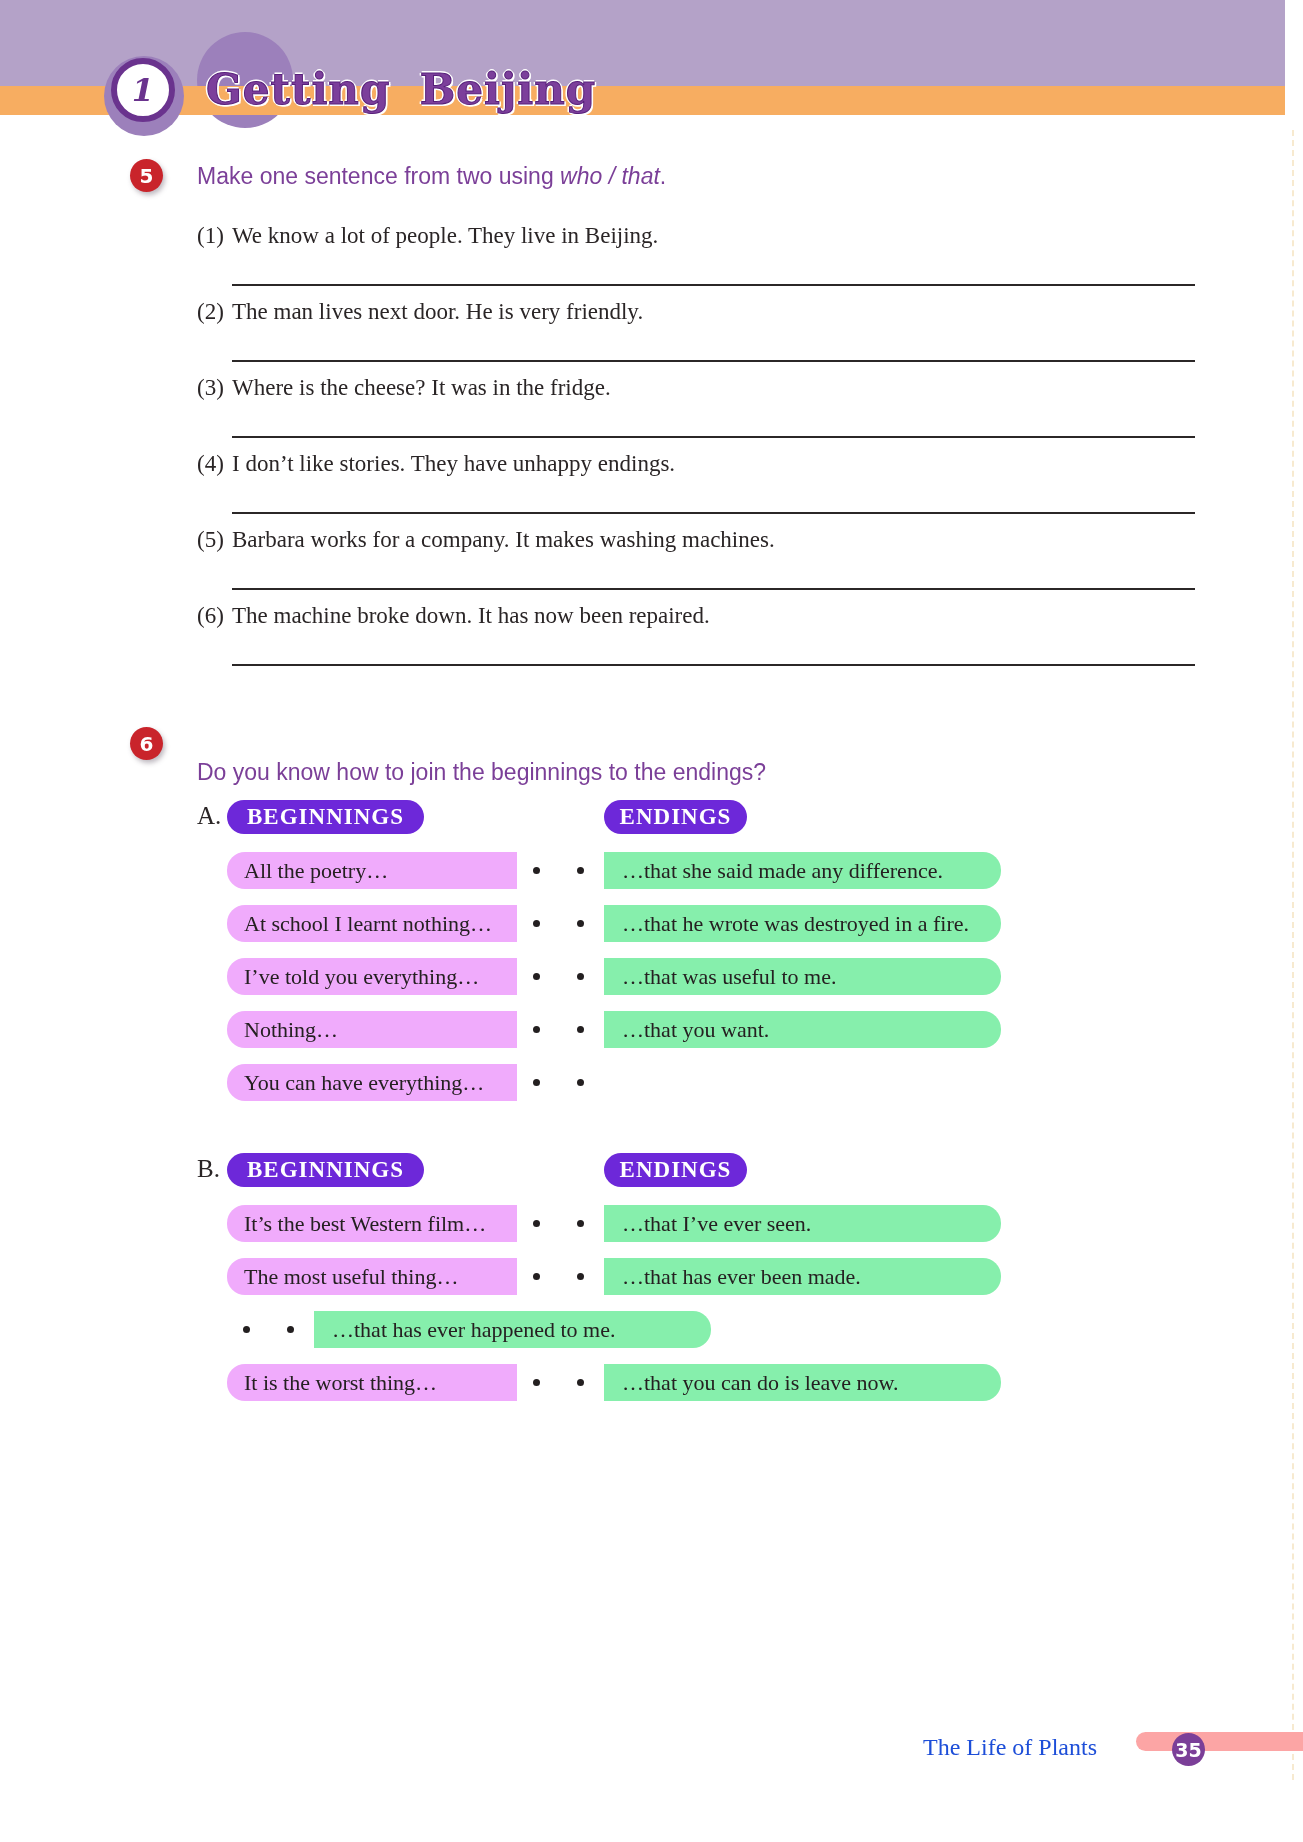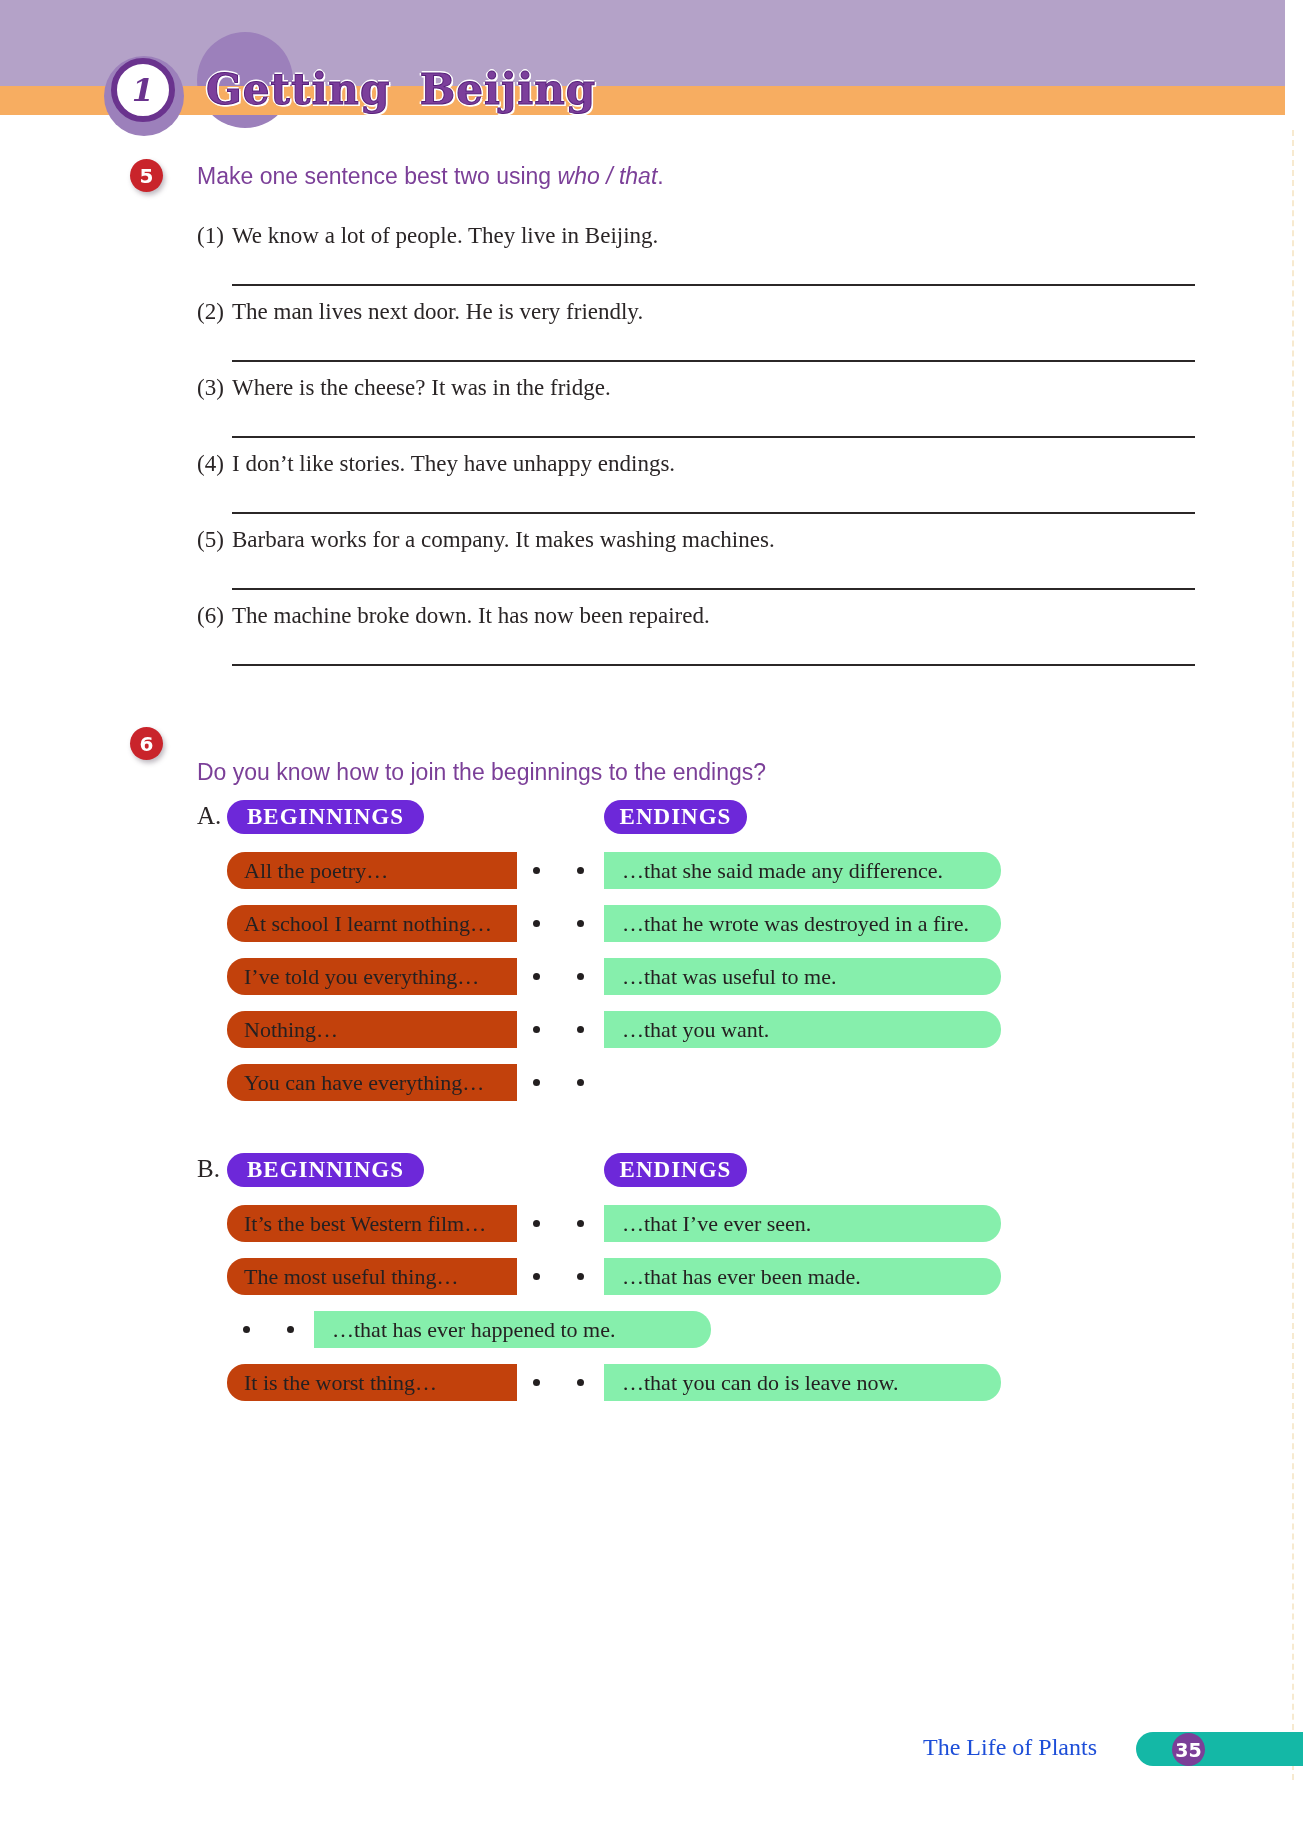--- a/index.html
+++ b/index.html
@@ -69,36 +69,36 @@
     position:absolute;top:0;height:34px;border-radius:17px;
     background:#6d28d9;color:#ffffff;
     font-family:"Liberation Serif", serif;font-weight:bold;font-size:23px;letter-spacing:1px;
     display:flex;align-items:center;justify-content:center;
   }
   .pill-b{left:30px;width:197px;}
   .pill-e{left:407px;width:143px;}
   .match-row{display:flex;align-items:center;height:37px;margin-bottom:16px;padding-left:30px;}
   .begin-box{
     width:273px;height:37px;line-height:37px;padding-left:17px;
-    background:#c2410c;border-radius:18px 0 0 18px;
+    background:#f0abfc;border-radius:18px 0 0 18px;
     font-size:22px;color:#252021;white-space:nowrap;overflow:hidden;
   }
   .end-box{
     width:379px;height:37px;line-height:37px;padding-left:18px;margin-left:20px;
     background:#86efac;border-radius:0 18px 18px 0;
     font-size:22px;color:#252021;white-space:nowrap;overflow:hidden;
   }
   .dot{width:7px;height:7px;border-radius:50%;background:#231f20;flex:0 0 auto;}
   .dot1{margin-left:16px;}
   .dot2{margin-left:37px;}
   
   .footer-title{position:absolute;right:206px;top:1734px;font-size:24px;color:#1d4ed8;margin:0;}
   .footer-pill{
-    position:absolute;left:1136px;top:1732px;width:167px;height:34px;
-    background:#14b8a6;border-radius:17.5px 0 0 17.5px;
+    position:absolute;left:1136px;top:1732px;width:167px;height:19px;
+    background:#fca5a5;border-radius:17.5px 0 0 17.5px;
   }
   .page-num{
     position:absolute;left:36px;top:1px;width:33px;height:33px;border-radius:50%;
     background:#7b3f98;color:#ffffff;
     font-family:"DejaVu Sans", sans-serif;font-weight:bold;font-size:19px;
     display:flex;align-items:center;justify-content:center;
   }
 </style>
 </head>
 <body>
@@ -109,21 +109,21 @@
   <div class="bump"></div>
   <div class="stripe"></div>
   <div class="badge-back"></div>
   <div class="unit-badge">
     <span>1</span>
   </div>
   <h1 class="title">Getting Beijing</h1>
   <div class="edge-line"></div>
 
   <div class="ex-badge badge-5">5</div>
-  <p class="instruction instr-5"><span>Make one sentence best two using </span><em>who / that</em><span>.</span></p>
+  <p class="instruction instr-5"><span>Make one sentence from two using </span><em>who / that</em><span>.</span></p>
 
   <ol class="items">
     <li>
       <div class="sentence"><span class="num">(1)</span><span>We know a lot of people. They live in Beijing.</span></div>
       <div class="blank"></div>
     </li>
     <li>
       <div class="sentence"><span class="num">(2)</span><span>The man lives next door. He is very friendly.</span></div>
       <div class="blank"></div>
     </li>

